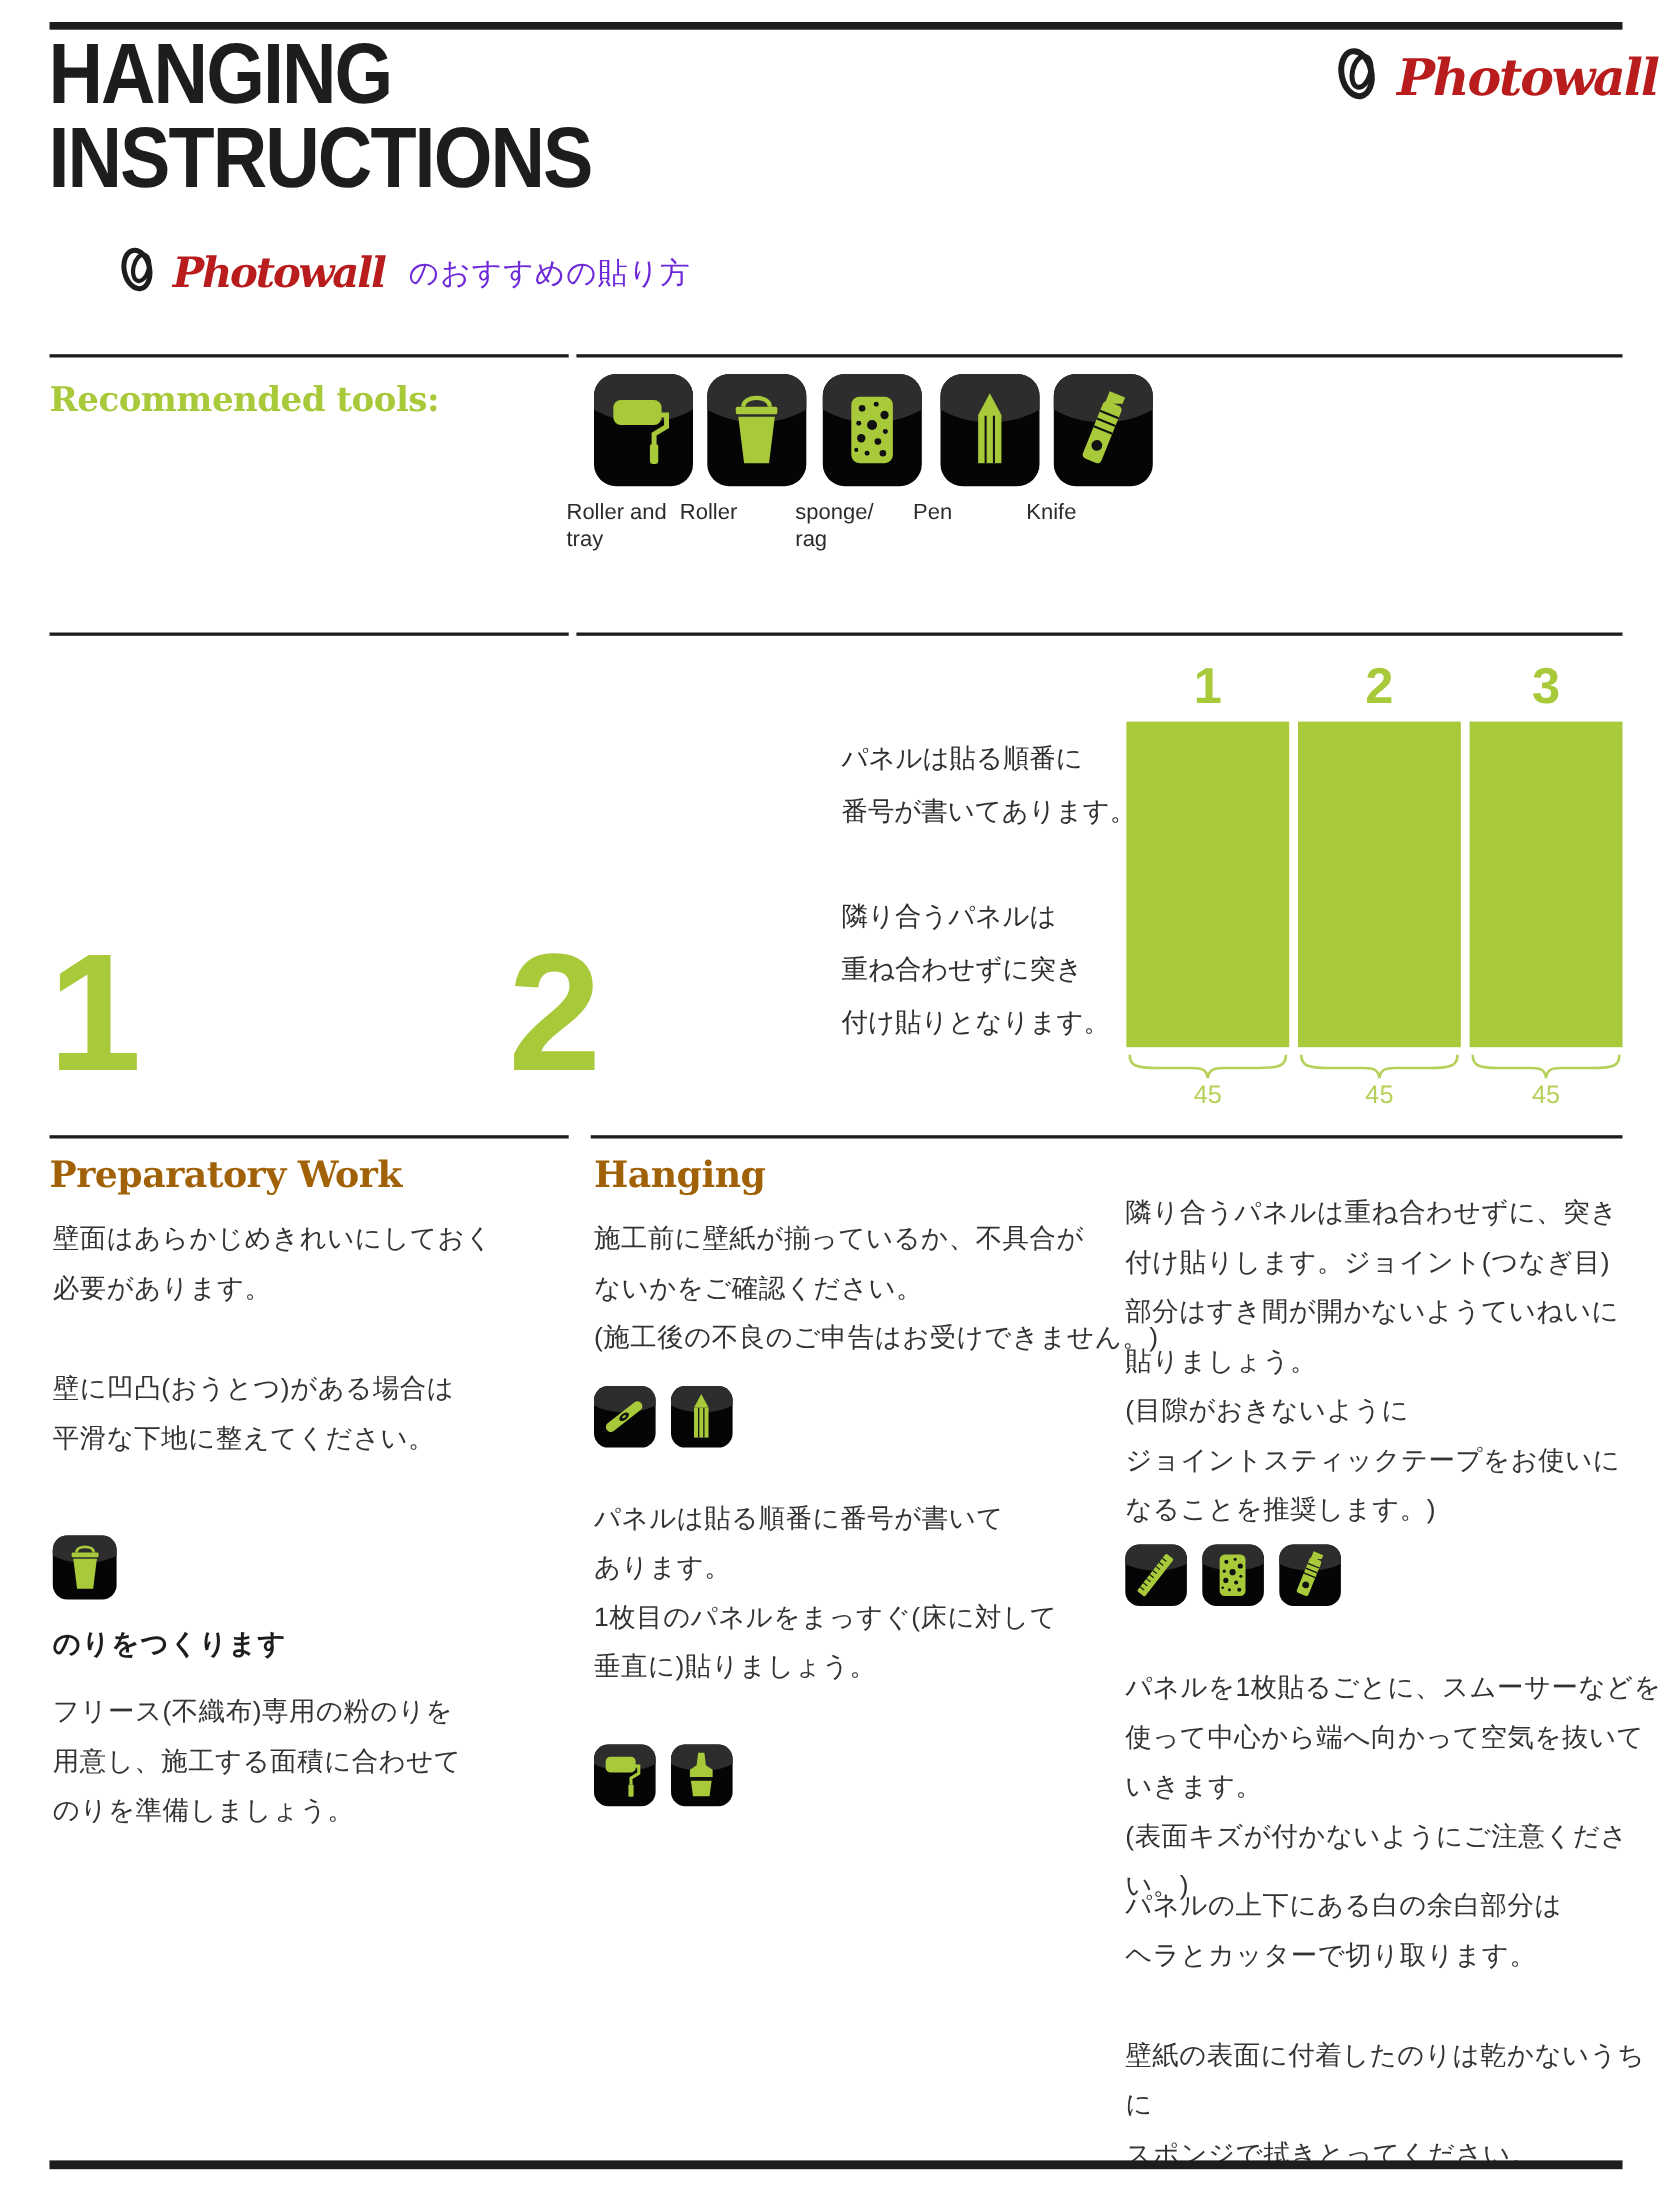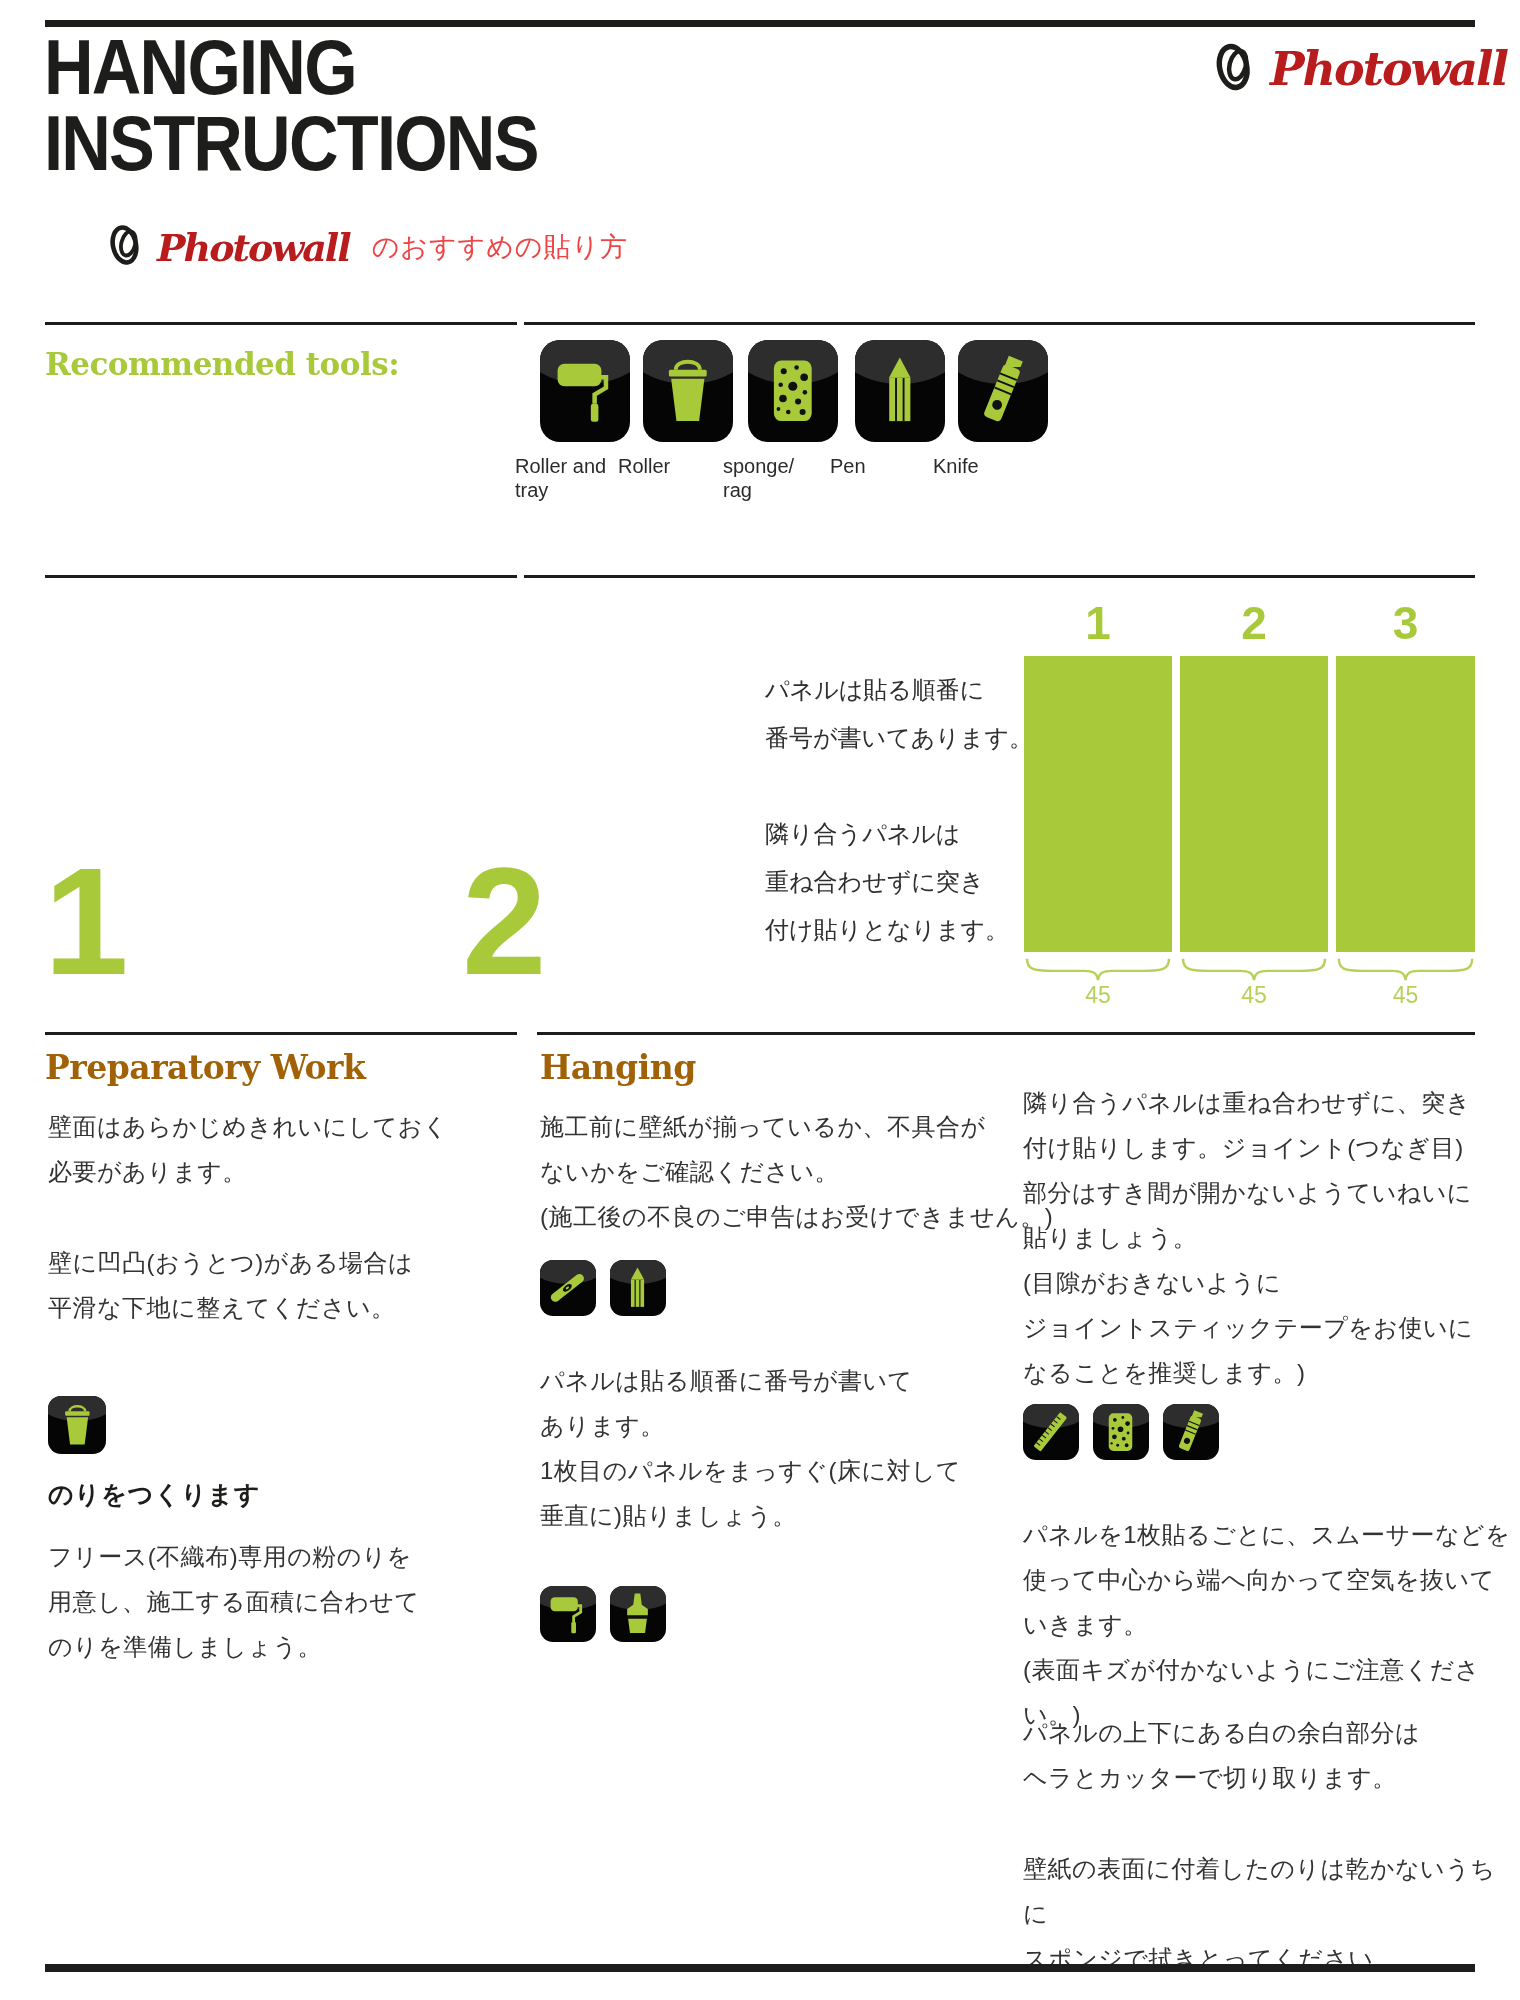--- a/index.html
+++ b/index.html
@@ -11,21 +11,21 @@
 
   .title{position:absolute;left:44px;top:30px;margin:0;font-size:78px;line-height:0.97;
          font-weight:800;letter-spacing:-2px;color:#1d1d1b;white-space:pre-line;
          transform:scaleX(0.88);transform-origin:left top;}
 
   .logo{position:absolute;display:flex;align-items:center;gap:8px;}
   .script{font-family:"DejaVu Serif",serif;font-style:italic;font-weight:700;
           letter-spacing:-2px;color:#b91c1c;}
   .logo-main .script{font-size:46px;}
   .logo-sub .script{font-size:38px;}
-  .subtitle-text{font-size:27px;color:#ef4444;margin-left:14px;letter-spacing:1px;}
+  .subtitle-text{font-size:27px;color:#6d28d9;margin-left:14px;letter-spacing:1px;}
 
   .tools-heading{position:absolute;left:45px;top:346px;font-family:"DejaVu Serif",serif;
          font-weight:700;font-size:31px;color:#a8c93a;letter-spacing:-0.5px;}
 
   .tool{position:absolute;top:340px;width:140px;text-align:left;}
   .icon-tile{position:relative;overflow:hidden;background:#050505;border-radius:20px;}
   .icon-tile::before{content:"";position:absolute;left:-30%;top:-62%;width:160%;height:105%;
          background:#2d2d2d;border-radius:50%;}
   .icon-tile svg{position:absolute;left:8%;top:7%;width:84%;height:86%;}
   .tool-tile{width:90px;height:102px;margin:0 auto;}

